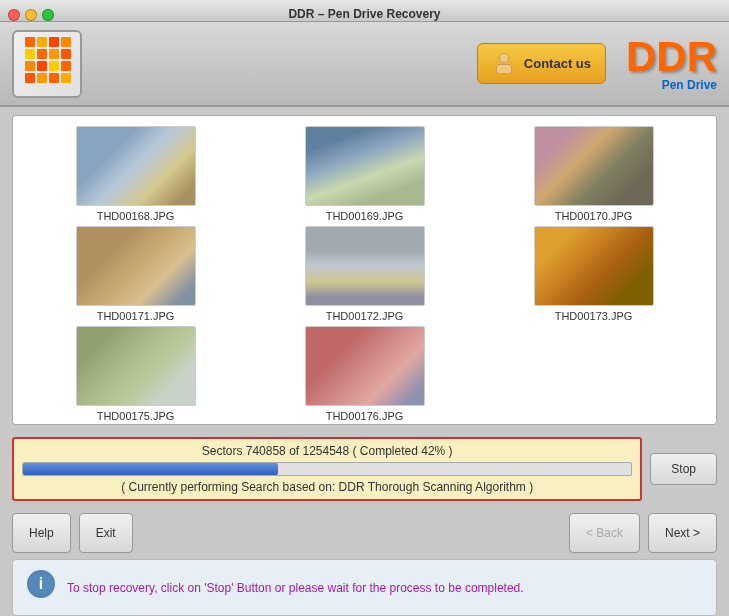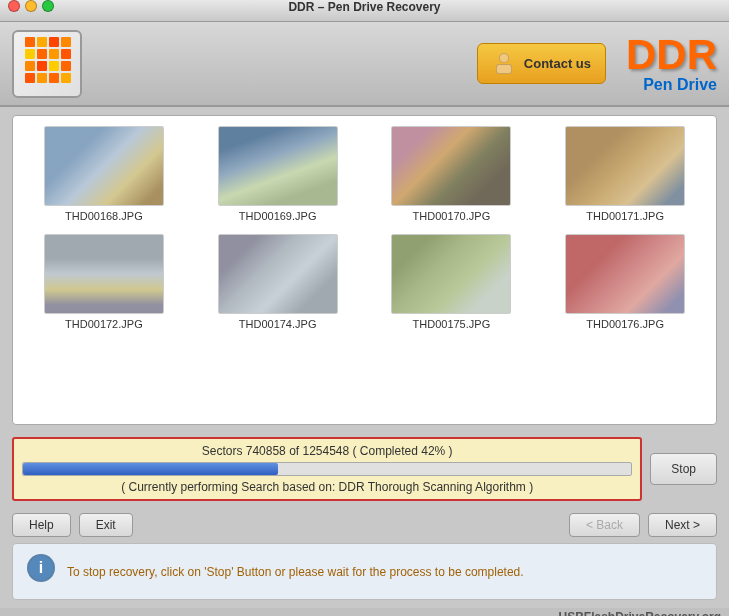--- a/index.html
+++ b/index.html
@@ -8,21 +8,21 @@
       height: 616px;
       background: #c0c0c0;
       font-family: Arial, Helvetica, sans-serif;
       font-size: 12px;
       overflow: hidden;
     }
     .title-bar {
       background: linear-gradient(to bottom, #e8e8e8, #c8c8c8);
       height: 22px;
       display: flex;
-      align-items: flex-start;
+      align-items: flex-end;
       justify-content: center;
       border-bottom: 1px solid #999;
       position: relative;
     }
     .title-bar-buttons {
       position: absolute;
       left: 8px;
       display: flex;
       gap: 5px;
     }
@@ -81,41 +81,41 @@
       text-align: right;
     }
     .ddr-text {
       font-size: 42px;
       font-weight: bold;
       color: #ff6600;
       line-height: 1;
       text-shadow: 2px 2px 3px rgba(0,0,0,0.3);
     }
     .pen-drive-text {
-      font-size: 16px;
+      font-size: 12px;
       color: #0066cc;
       font-weight: bold;
     }
     .main-content {
       background: #c8c8c8;
       padding: 8px 12px;
     }
     .thumbnail-panel {
       background: white;
       border: 1px solid #aaa;
       border-radius: 4px;
       padding: 10px;
       height: 310px;
       overflow-y: auto;
       position: relative;
     }
     .thumbnail-grid {
       display: grid;
-      grid-template-columns: repeat(4, 1fr);
-      gap: 12px;
+      grid-template-columns: repeat(3, 1fr);
+      gap: 4px;
     }
     .thumb-item {
       display: flex;
       flex-direction: column;
       align-items: center;
       gap: 4px;
     }
     .thumb-img {
       width: 120px;
       height: 80px;
@@ -168,21 +168,21 @@
       font-size: 12px;
       color: #333;
     }
     .button-row {
       display: flex;
       align-items: center;
       gap: 8px;
       margin: 6px 0;
     }
     .nav-btn {
-      padding: 4px 16px;
+      padding: 12px 16px;
       border: 1px solid #999;
       border-radius: 4px;
       background: linear-gradient(to bottom, #f0f0f0, #d8d8d8);
       cursor: pointer;
       font-size: 12px;
       color: #333;
     }
     .nav-btn.disabled { color: #aaa; cursor: default; }
     .stop-btn {
       padding: 4px 16px;
@@ -205,21 +205,21 @@
       gap: 10px;
       margin-top: 4px;
       min-height: 50px;
     }
     .info-icon {
       font-size: 28px;
       color: #336699;
     }
     .info-text {
       font-size: 12px;
-      color: #a16207;
+      color: #a21caf;
     }
     .footer-brand {
       text-align: right;
       padding: 2px 8px;
       font-size: 12px;
       color: #555;
       font-weight: bold;
     }
     .progress-area {
       flex: 1;
@@ -299,22 +299,22 @@
       </div>
       <div class="thumb-item">
         <div class="thumb-img photo-4"></div>
         <span class="thumb-label">THD00171.JPG</span>
       </div>
       <div class="thumb-item">
         <div class="thumb-img photo-5"></div>
         <span class="thumb-label">THD00172.JPG</span>
       </div>
       <div class="thumb-item">
-        <div class="thumb-img photo-7"></div>
-        <span class="thumb-label">THD00174.JPG</span>
+        <div class="thumb-img photo-6"></div>
+        <span class="thumb-label">THD00173.JPG</span>
       </div>
       <div class="thumb-item">
         <div class="thumb-img photo-8"></div>
         <span class="thumb-label">THD00175.JPG</span>
       </div>
       <div class="thumb-item">
         <div class="thumb-img photo-9"></div>
         <span class="thumb-label">THD00176.JPG</span>
       </div>
 

